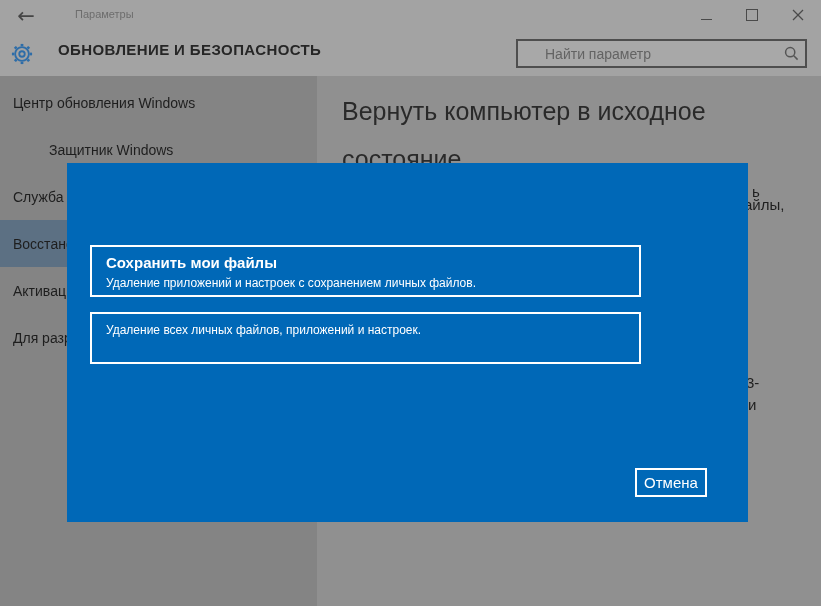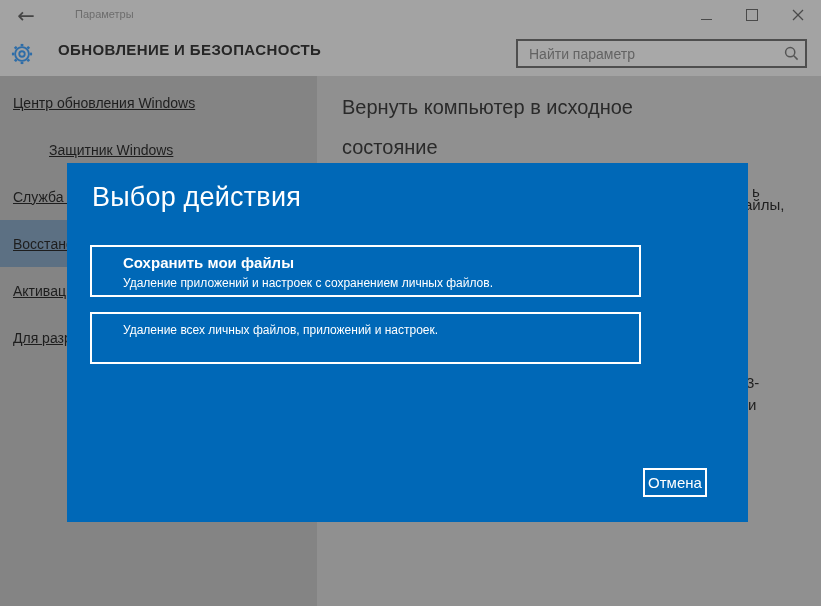--- a/index.html
+++ b/index.html
@@ -16,51 +16,51 @@
   .app-title{position:absolute;left:75px;top:8px;font-size:11px;color:#6d6d6d;}
   .win-controls{position:absolute;right:0;top:0;display:flex;}
   .win-btn{width:46px;height:30px;display:flex;align-items:center;justify-content:center;}
   .glyph-min{width:11px;height:0;border-top:1px solid #4a4a4a;margin-top:8px;}
   .glyph-max{width:10px;height:10px;border:1px solid #4a4a4a;}
   .gear{position:absolute;left:11px;top:43px;}
   .page-title{position:absolute;left:58px;top:41px;font-size:15px;font-weight:700;
     letter-spacing:.4px;color:#262626;}
   .search-box{position:absolute;left:516px;top:39px;width:291px;height:29px;
     box-sizing:border-box;border:2px solid #4e4e4e;background:#a8a8a8;
-    display:flex;align-items:center;padding:0 6px 0 9px;}
+    display:flex;align-items:center;padding:0 6px 0 25px;}
   .search-box input{flex:1;border:none;outline:none;background:transparent;
     font-size:14px;color:#333;font-family:inherit;}
   .search-box input::placeholder{color:#636363;opacity:1;}
   
   .sidebar{position:absolute;left:0;top:76px;width:317px;bottom:0;background:#848484;}
   .side-item{position:absolute;left:0;width:317px;height:47px;display:flex;
     align-items:center;padding-left:13px;box-sizing:border-box;
-    font-size:14px;color:#1e1e1e;white-space:nowrap;overflow:hidden;text-decoration:underline;}
+    font-size:14px;color:#1e1e1e;white-space:nowrap;overflow:hidden;}
   .side-item.sel{background:#5c7083;}
   .si-0{top:3px;}  .si-1{top:50px;margin-left:36px;} .si-2{top:97px;}
   .si-3{top:144px;}.si-4{top:191px;}.si-5{top:238px;}
   
   .content-heading{position:absolute;left:342px;top:87px;width:365px;
-    font-size:20px;line-height:40px;font-weight:400;color:#2a2a2a;}
+    font-size:25px;line-height:48px;font-weight:400;color:#2a2a2a;}
   .frag{position:absolute;font-size:15px;color:#1f1f1f;z-index:5;white-space:nowrap;}
   .frag-0{left:752px;top:183px;}
   .frag-1{left:744px;top:196px;}
   .frag-2{left:746px;top:374px;}
   .frag-3{left:748px;top:396px;}
   
   .dialog{position:absolute;left:67px;top:163px;width:681px;height:359px;
     background:#0068b7;color:#fff;z-index:10;}
   .dialog-title{position:absolute;left:25px;top:19px;font-size:27px;
     font-weight:300;letter-spacing:.2px;}
   .options{position:absolute;left:23px;top:82px;width:551px;}
   .option{box-sizing:border-box;width:551px;height:52px;border:2px solid #ffffff;
-    padding:6px 31px;margin-bottom:15px;cursor:default;}
+    padding:6px 14px;margin-bottom:15px;cursor:default;}
   .option-title{font-size:15px;font-weight:700;line-height:20px;}
   .option-desc{font-size:12px;line-height:20px;}
-  .cancel-btn{position:absolute;right:41px;bottom:25px;width:64px;height:29px;
+  .cancel-btn{position:absolute;right:41px;bottom:25px;width:72px;height:29px;
     box-sizing:border-box;border:2px solid #ffffff;background:transparent;
     color:#fff;font-size:15px;font-family:inherit;display:flex;
     align-items:center;justify-content:center;cursor:default;}
 </style>
 </head>
 <body>
 
 <div class="window">
 
   <div class="header">
@@ -120,21 +120,20 @@
     <div class="side-item si-5">Для разр</div>
   </div>
 
   <div class="content-heading">Вернуть компьютер в исходное состояние</div>
   <span class="frag frag-0">ь</span>
   <span class="frag frag-1">айлы,</span>
   <span class="frag frag-2">3-</span>
   <span class="frag frag-3">и</span>
 
   <div class="dialog">
-    <div class="dialog-title">Выбор действия</div>
 
     <div class="options">
       <div class="option">
         <div class="option-title">Сохранить мои файлы</div>
         <div class="option-desc">Удаление приложений и настроек с сохранением личных файлов.</div>
       </div>
       <div class="option">
         <div class="option-desc">Удаление всех личных файлов, приложений и настроек.</div>
       </div>
     </div>

